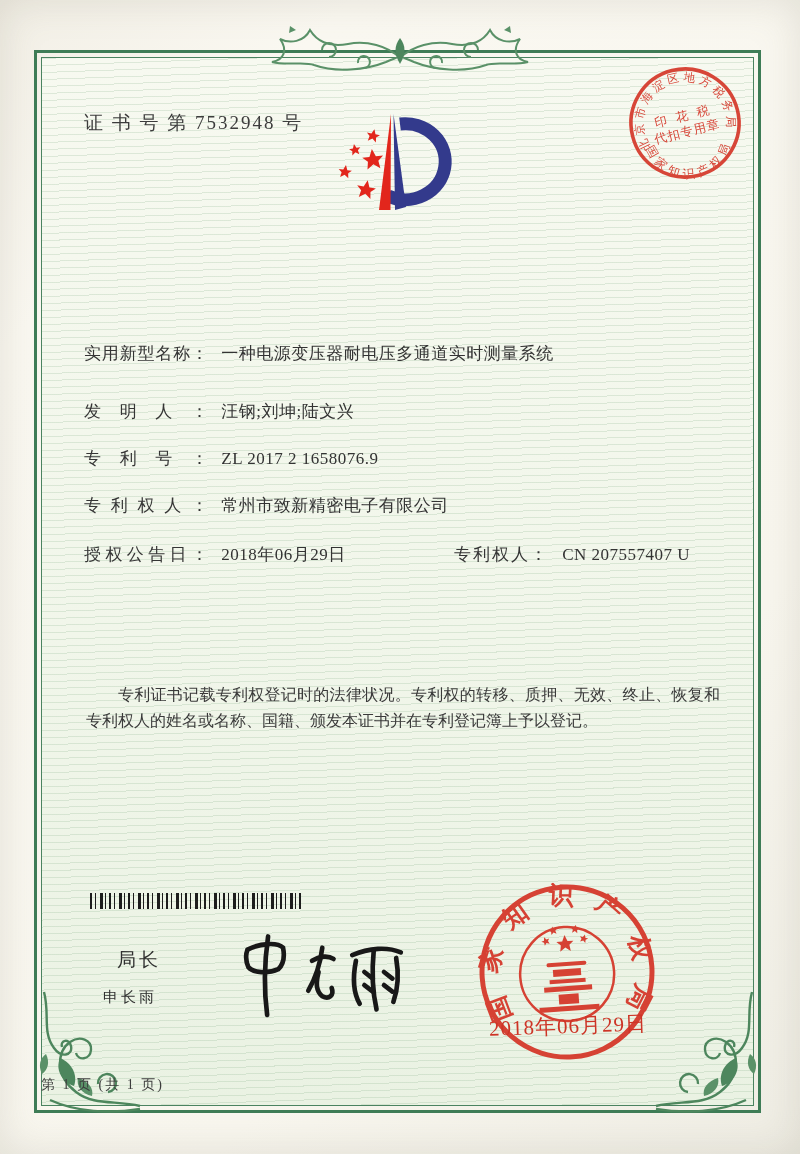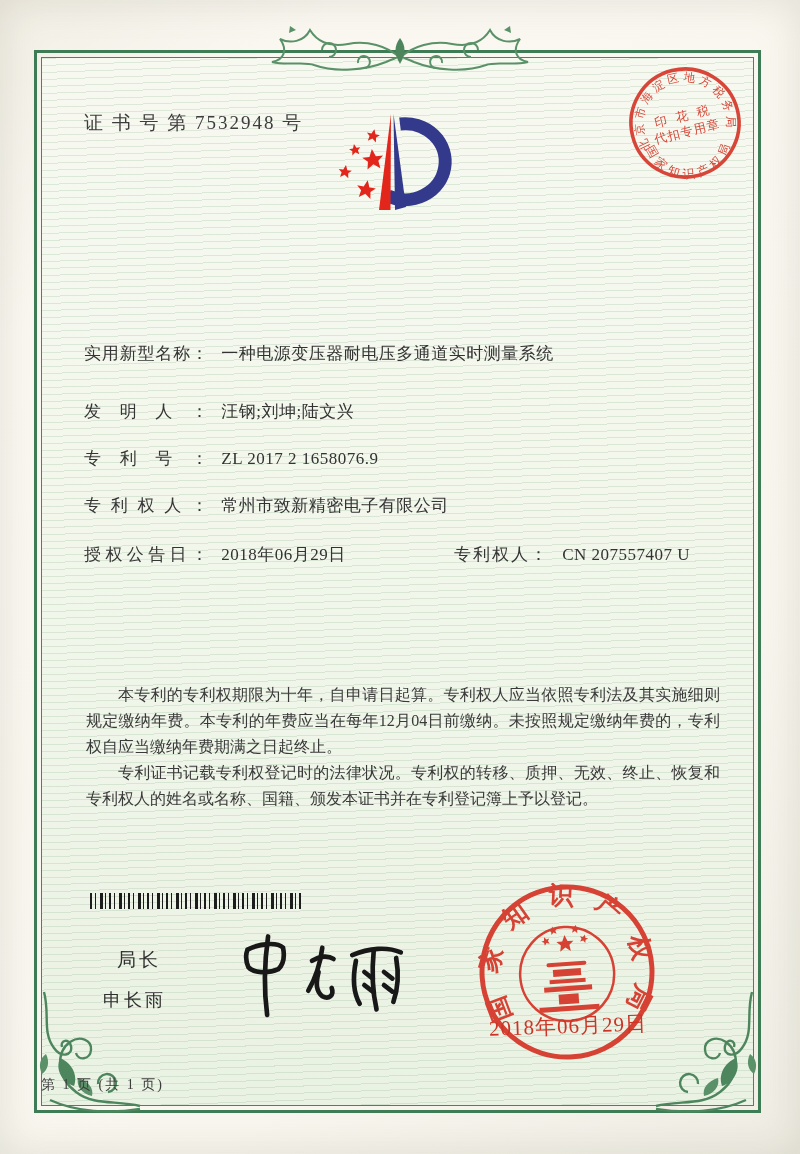--- a/index.html
+++ b/index.html
@@ -39,21 +39,21 @@
   .paras p{margin:0;text-indent:2em;}
   
   .barcode{position:absolute;left:90px;top:893px;width:212px;height:16px;
     background:repeating-linear-gradient(90deg,
       #1d1d1d 0 2px,  rgba(0,0,0,0) 2px 5px,
       #1d1d1d 5px 6px, rgba(0,0,0,0) 6px 10px,
       #1d1d1d 10px 13px, rgba(0,0,0,0) 13px 15px,
       #1d1d1d 15px 16px, rgba(0,0,0,0) 16px 19px);}
   
   .signer-title{position:absolute;left:117px;top:947px;font-size:19px;color:#2f2f2f;letter-spacing:3px;}
-  .signer-name{position:absolute;left:103px;top:988px;font-size:18px;color:#2f2f2f;letter-spacing:3px;}
+  .signer-name{position:absolute;left:103px;top:988px;font-size:15px;color:#2f2f2f;letter-spacing:3px;}
   .sig{position:absolute;left:212px;top:922px;}
   
   .tax-stamp{position:absolute;left:626px;top:64px;transform:rotate(-14deg);opacity:.93;}
   .big-seal{position:absolute;left:477px;top:882px;transform:rotate(-4deg);opacity:.95;}
   .seal-date{position:absolute;left:489px;top:1012px;font-size:21px;color:#cd3426;
              letter-spacing:1px;transform:rotate(-2deg);white-space:nowrap;}
   .footer{position:absolute;left:41px;top:1076px;width:711px;
           font-size:14px;color:#3d3d3d;letter-spacing:2px;}
   .logo{position:absolute;left:330px;top:108px;}
 </style>
@@ -155,21 +155,20 @@
       <span class="flabel">授权公告日：</span>
       <span class="fvalue">2018年06月29日</span>
       <span class="rpair">
         <span class="flabel">专利权人：</span>
         <span class="fvalue">CN 207557407 U</span>
       </span>
     </div>
   </div>
 
   <div class="paras">
-    <p>本专利的专利权期限为十年，自申请日起算。专利权人应当依照专利法及其实施细则规定缴纳年费。本专利的年费应当在每年12月04日前缴纳。未按照规定缴纳年费的，专利权自应当缴纳年费期满之日起终止。</p>
     <p>专利证书记载专利权登记时的法律状况。专利权的转移、质押、无效、终止、恢复和专利权人的姓名或名称、国籍、颁发本证书并在专利登记簿上予以登记。</p>
   </div>
 
   <div class="barcode"></div>
 
   <div class="signer-title">局长</div>
   <div class="signer-name">申长雨</div>
 
   <svg class="sig" width="215" height="100" viewBox="0 0 230 100">
     <g fill="none" stroke="#181818" stroke-width="5" stroke-linecap="round">

